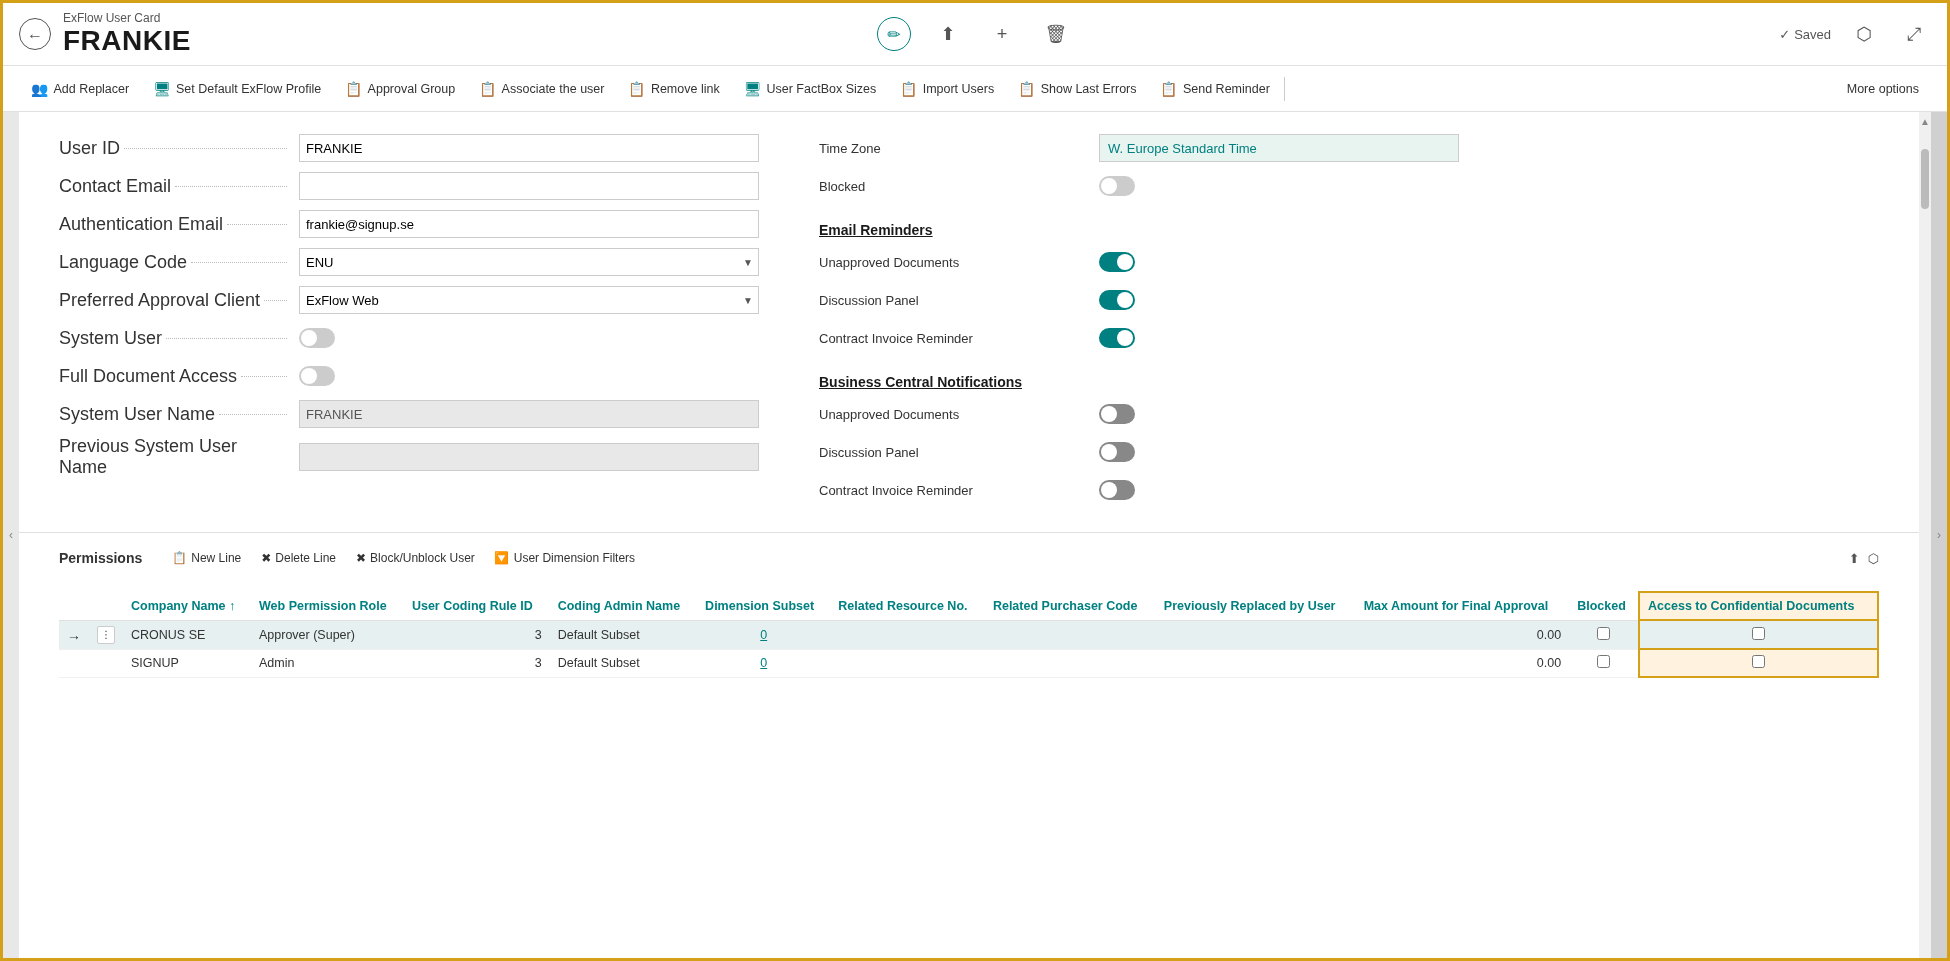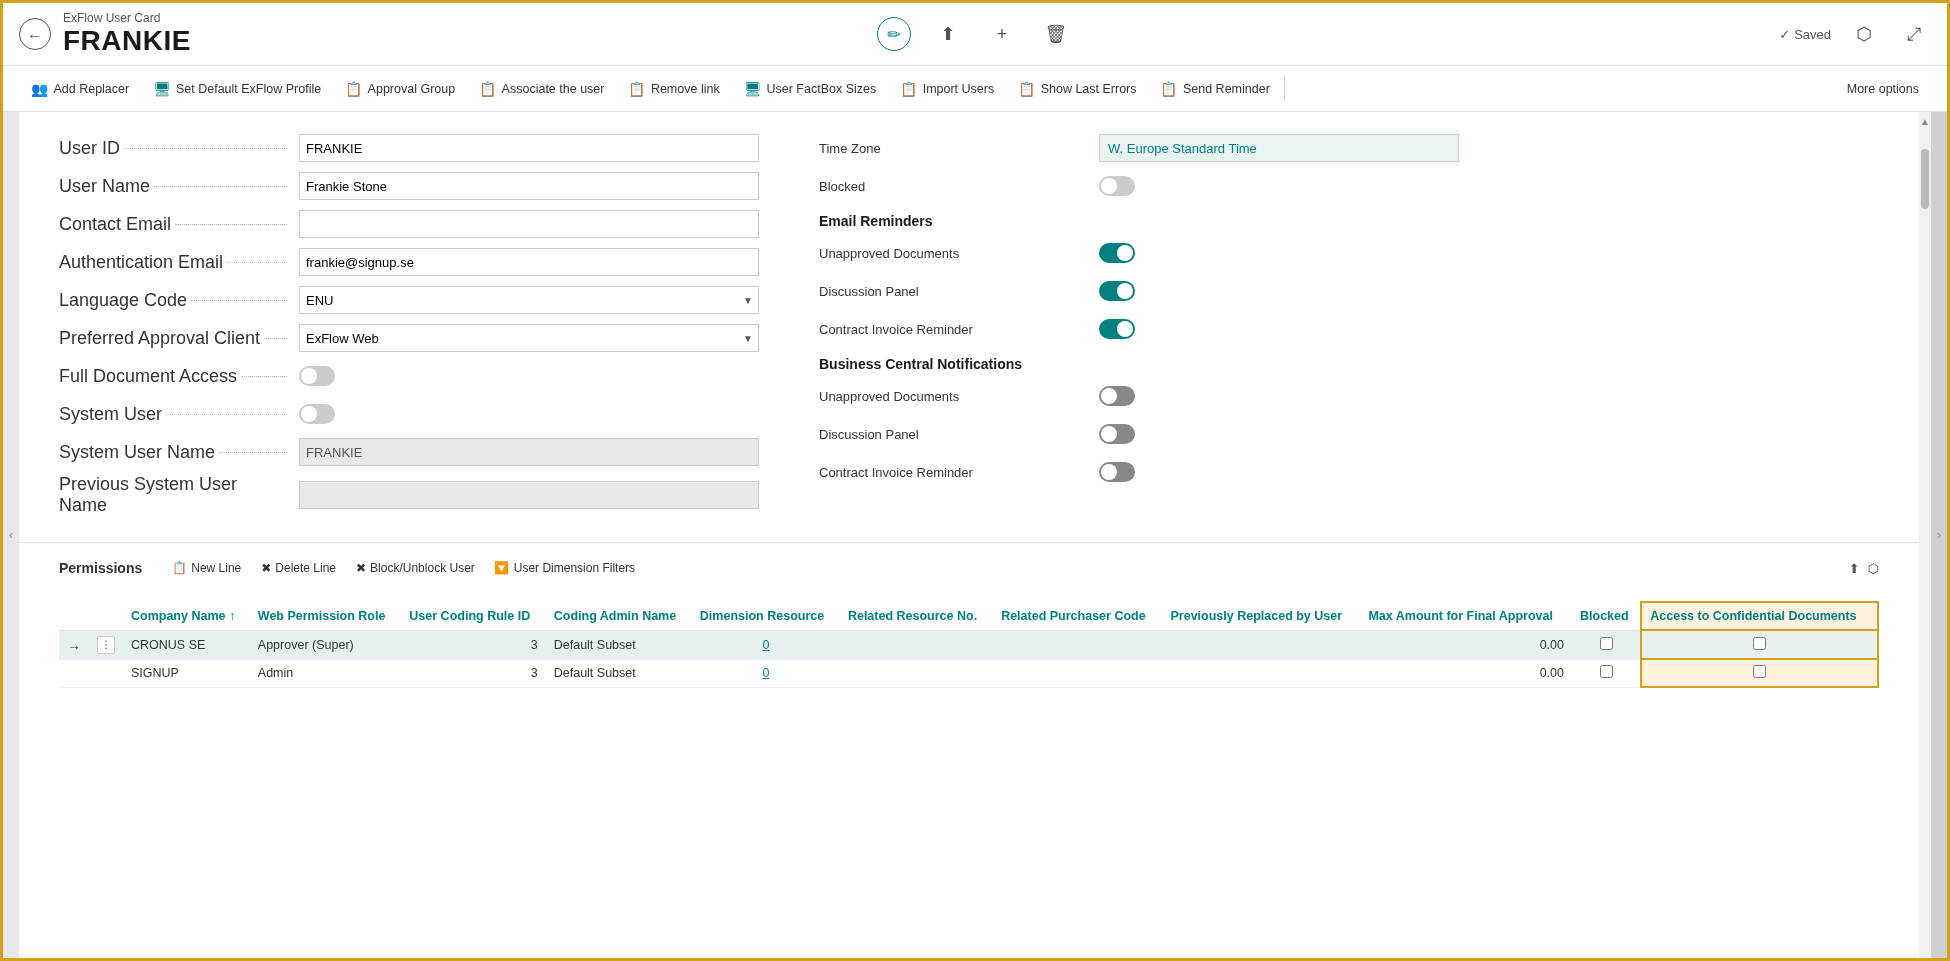--- a/index.html
+++ b/index.html
@@ -222,22 +222,23 @@
       padding: 2px 8px;
       font-size: 13px;
       color: #008080;
       height: 28px;
       width: 340px;
     }
 
     .section-header {
       font-weight: 700;
       font-size: 14px;
-      margin: 11px 0 8px 0;
+      margin: 20px 0 8px 0;
       color: #1a1a1a;
+      text-decoration: underline;
     }
 
     
     .permissions-section {
       border-top: 1px solid #e0e0e0;
       padding: 12px 40px 0 40px;
     }
     .permissions-toolbar {
       display: flex;
       align-items: center;
@@ -416,26 +417,20 @@
 
         <div class="form-left">
 
           <div class="form-group">
             <div class="form-label">
               User ID<span class="form-label-dots"></span>
             </div>
             <input class="form-input" type="text" value="FRANKIE" style="">
           </div>
 
-          <div class="form-group">
-            <div class="form-label">
-              User Name<span class="form-label-dots"></span>
-            </div>
-            <input class="form-input" type="text" value="Frankie Stone" style="">
-          </div>
 
           <div class="form-group">
             <div class="form-label">
               Contact Email<span class="form-label-dots"></span>
             </div>
             <input class="form-input" type="text" value="" style="">
           </div>
 
           <div class="form-group">
             <div class="form-label">
@@ -463,28 +458,28 @@
             <div class="select-wrapper">
               <select class="form-select">
                 <option>ExFlow Web</option>
               </select>
               <span class="chevron">▼</span>
             </div>
           </div>
 
           <div class="form-group">
             <div class="form-label">
+              System User<span class="form-label-dots"></span>
+            </div>
+            <div class="toggle off" style="background:#ccc;"></div>
+          </div>
+
+          <div class="form-group">
+            <div class="form-label">
               Full Document Access<span class="form-label-dots"></span>
-            </div>
-            <div class="toggle off" style="background:#ccc;"></div>
-          </div>
-
-          <div class="form-group">
-            <div class="form-label">
-              System User<span class="form-label-dots"></span>
             </div>
             <div class="toggle off" style="background:#ccc;"></div>
           </div>
 
           <div class="form-group">
             <div class="form-label">
               System User Name<span class="form-label-dots"></span>
             </div>
             <input class="form-input readonly" type="text" value="FRANKIE" readonly="" style="">
           </div>
@@ -588,21 +583,21 @@
 
         <table class="permissions-table">
           <thead>
             <tr>
               <th style="width:24px;"></th>
               <th style="width:20px;"></th>
               <th>Company Name ↑</th>
               <th>Web Permission Role</th>
               <th>User Coding Rule ID</th>
               <th>Coding Admin Name</th>
-              <th>Dimension Resource</th>
+              <th>Dimension Subset</th>
               <th>Related Resource No.</th>
               <th>Related Purchaser Code</th>
               <th>Previously Replaced by User</th>
               <th>Max Amount for Final Approval</th>
               <th>Blocked</th>
               <th class="highlighted-col">Access to Confidential Documents</th>
             </tr>
           </thead>
           <tbody>
 

